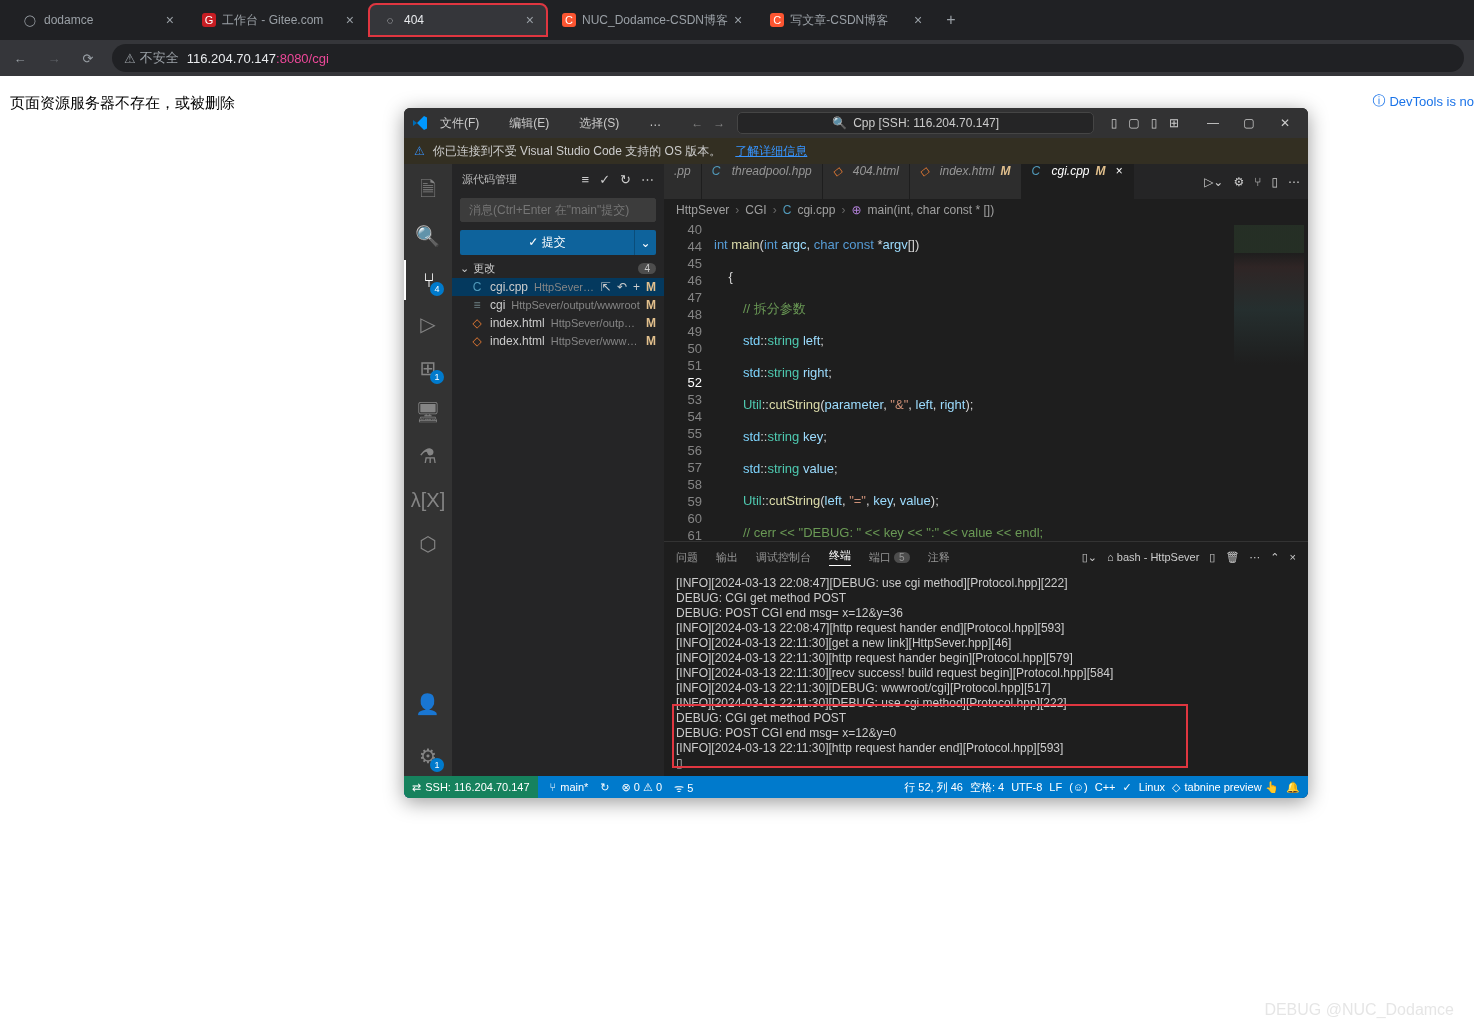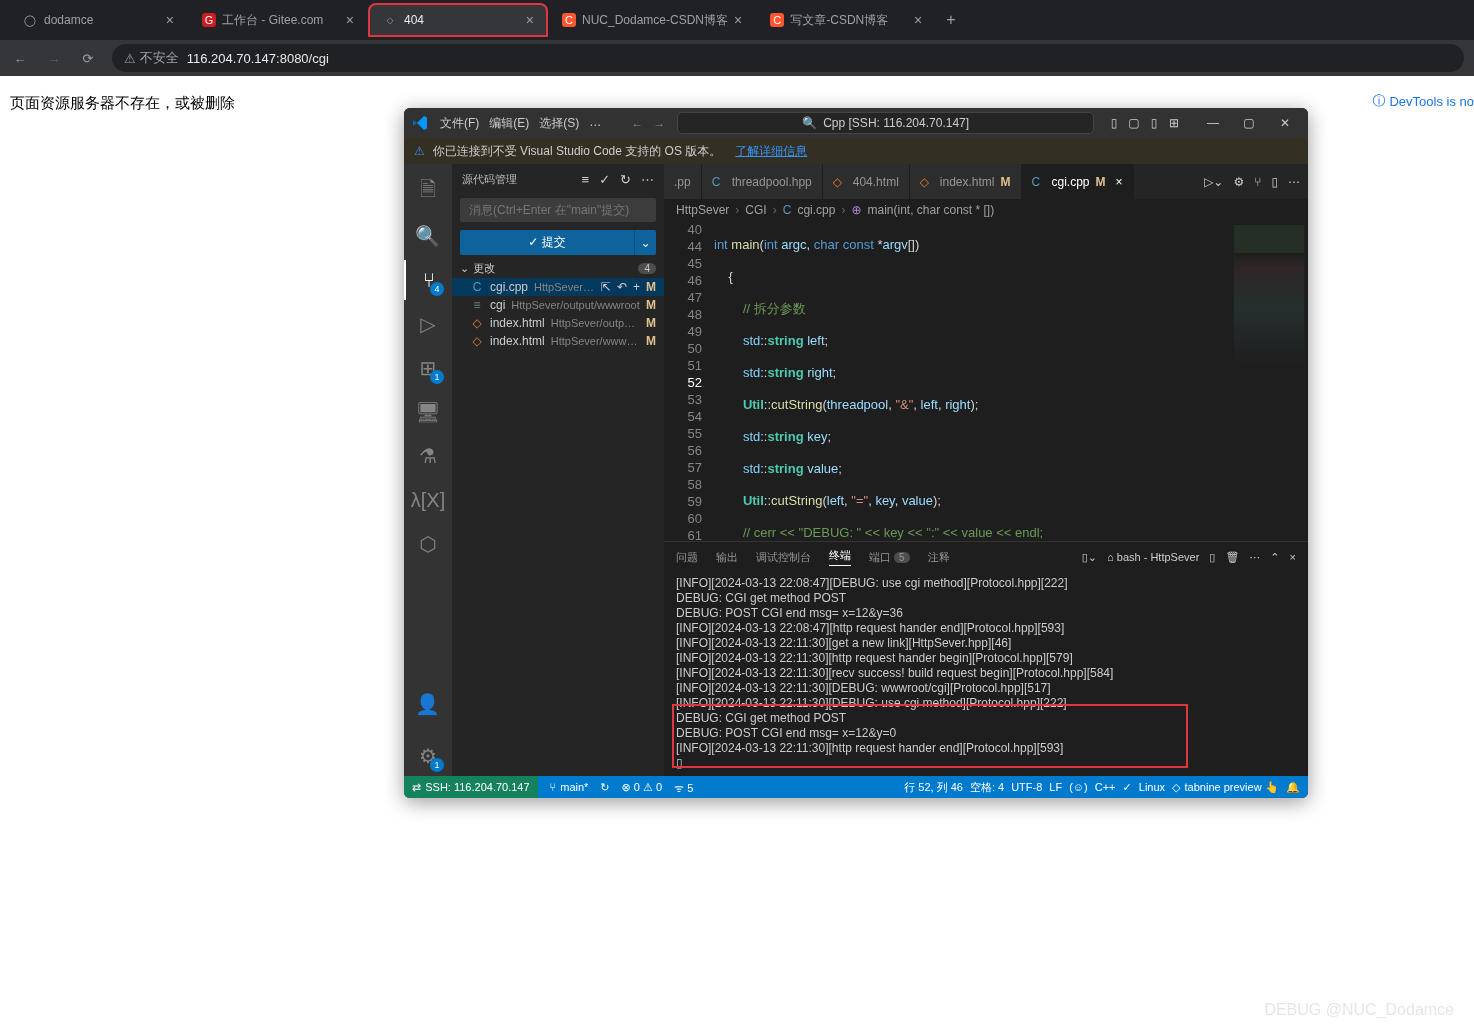--- a/index.html
+++ b/index.html
@@ -11,31 +11,31 @@
 .tab .favicon { width: 16px; height: 16px; display: flex; align-items: center; justify-content: center; font-size: 11px; }
 .tab .close { margin-left: auto; color: #9aa0a6; font-size: 14px; }
 .tab.hl { outline: 2px solid #e03640; outline-offset: -2px; }
 .newtab { color: #9aa0a6; padding: 0 10px; font-size: 16px; }
 
 .addr-bar { background: #35363a; height: 36px; display: flex; align-items: center; padding: 0 10px; gap: 14px; color: #9aa0a6; font-size: 13px; }
 .addr-bar .icon-btn { width: 20px; text-align: center; }
 .addr-box { background: #202124; border-radius: 16px; flex: 1; height: 28px; display: flex; align-items: center; padding: 0 12px; gap: 8px; }
 .addr-box .warn { display: flex; align-items: center; gap: 4px; }
 .addr-box .url { color: #e8eaed; }
-.addr-box .url .dim { color: #e5e5e5; }
+.addr-box .url .dim { color: #ec4899; }
 
 .page-body { padding: 18px 10px; font-size: 15px; color: #000; position: relative; }
 .devtools-note { position: absolute; right: 0; top: 16px; font-size: 13px; color: #1a73e8; display: flex; align-items: center; gap: 4px; }
 .devtools-note::before { content: "ⓘ"; color: #1a73e8; }
 
 .vscode { position: absolute; left: 404px; top: 108px; width: 904px; height: 690px; background: #1e1e1e; display: flex; flex-direction: column; color: #ccc; font-size: 12px; border-radius: 6px; overflow: hidden; box-shadow: 0 4px 20px rgba(0,0,0,0.4); }
 
 .vs-titlebar { height: 30px; background: #323233; display: flex; align-items: center; padding: 0 8px; gap: 12px; font-size: 12px; color: #ccc; }
 .vs-titlebar .logo { width: 16px; height: 16px; display: flex; align-items: center; }
-.vs-titlebar .menu { display: flex; gap: 10px; }
+.vs-titlebar .menu { display: flex; gap: 30px; }
 .vs-titlebar .arrows { display: flex; gap: 10px; margin-left: 18px; color: #858585; }
 .vs-titlebar .search { flex: 1; max-width: 520px; background: #252526; border: 1px solid #454545; border-radius: 5px; height: 22px; display: flex; align-items: center; justify-content: center; gap: 6px; color: #ccc; margin: 0 auto; }
 .vs-titlebar .winctl { display: flex; gap: 6px; margin-left: auto; align-items: center; }
 .vs-titlebar .wc { width: 30px; text-align: center; color: #ccc; }
 .vs-titlebar .layout-ic { display: flex; gap: 4px; margin-right: 10px; }
 .vs-titlebar .layout-ic span { width: 16px; text-align: center; }
 
 .vs-notice { background: #332f22; color: #ccc; height: 26px; display: flex; align-items: center; padding: 0 10px; gap: 8px; font-size: 12px; }
 .vs-notice .warn-ic { color: #3794ff; }
 .vs-notice a { color: #3794ff; text-decoration: underline; margin-left: 6px; }
@@ -59,37 +59,37 @@
 .file-row { display: flex; align-items: center; padding: 2px 8px 2px 18px; font-size: 12px; gap: 6px; }
 .file-row.selected { background: #04395e; }
 .file-row .fic { width: 14px; text-align: center; }
 .file-row .fn { color: #ccc; }
 .file-row .fp { color: #858585; font-size: 11px; flex: 1; overflow: hidden; text-overflow: ellipsis; white-space: nowrap; }
 .file-row .status { color: #e2c08d; font-weight: bold; }
 .file-row .row-actions { display: flex; gap: 6px; color: #ccc; }
 
 .editor-area { flex: 1; display: flex; flex-direction: column; min-width: 0; }
 .tabs-row { height: 35px; background: #252526; display: flex; align-items: stretch; }
-.etab { display: flex; align-items: center; gap: 6px; padding: 0 10px; color: #969696; font-size: 12px; background: #2d2d2d; border-right: 1px solid #1e1e1e; }
+.etab { display: flex; gap: 6px; padding: 0 10px; color: #969696; font-size: 12px; background: #2d2d2d; border-right: 1px solid #1e1e1e; font-style: italic; }
 .etab.active { background: #1e1e1e; color: #fff; }
 .etab .tic { width: 14px; }
 .etab .mod { color: #e2c08d; font-weight: bold; }
 .etab .close { margin-left: 4px; }
 .tab-actions { margin-left: auto; display: flex; gap: 10px; padding: 0 8px; align-items: center; color: #ccc; }
 
 .breadcrumb { height: 22px; background: #1e1e1e; display: flex; align-items: center; padding: 0 12px; gap: 6px; font-size: 12px; color: #a0a0a0; }
 .breadcrumb .sep { color: #666; }
 
 .code-area { flex: 1; display: flex; background: #1e1e1e; font-family: Consolas, monospace; font-size: 13px; overflow: hidden; position: relative; }
 .gutter { width: 50px; color: #858585; text-align: right; padding-right: 12px; }
 .code-lines { flex: 1; white-space: pre; color: #d4d4d4; }
 .code-lines .line { height: 17px; line-height: 17px; }
 .gutter .line { height: 17px; line-height: 17px; }
 .gutter .line.active { color: #fff; }
-.kw { color: #569cd6; } .ty { color: #4ec9b0; font-weight: bold; } .fn { color: #dcdcaa; } .str { color: #ce9178; } .cm { color: #6a9955; } .va { color: #9cdcfe; } .ns { color: #7dd3fc; }
+.kw { color: #569cd6; } .ty { color: #4ec9b0; } .fn { color: #dcdcaa; } .str { color: #ce9178; } .cm { color: #6a9955; } .va { color: #9cdcfe; } .ns { color: #7dd3fc; }
 .minimap { width: 80px; background: #1e1e1e; position: relative; }
 .minimap-inner { position: absolute; top: 4px; right: 4px; width: 70px; height: 140px; background: linear-gradient(#2a3a2a 0%, #2a3a2a 20%, #1e1e1e 20%, #3a2a2a 30%, #2a3a3a 60%, #1e1e1e 100%); opacity: 0.6; }
 
 .panel { height: 235px; background: #1e1e1e; border-top: 1px solid #333; display: flex; flex-direction: column; }
 .panel-tabs { height: 30px; display: flex; align-items: center; padding: 0 12px; gap: 18px; font-size: 11px; color: #969696; }
 .panel-tabs .pt.active { color: #fff; border-bottom: 1px solid #fff; padding-bottom: 2px; }
 .panel-tabs .badge2 { background: #4d4d4d; border-radius: 10px; padding: 0 5px; font-size: 10px; }
 .panel-tabs .right { margin-left: auto; display: flex; gap: 10px; align-items: center; color: #ccc; }
 .terminal { flex: 1; padding: 4px 12px; font-family: Consolas, monospace; font-size: 12px; color: #ccc; overflow: hidden; position: relative; }
 .terminal .tline { white-space: pre; height: 15px; line-height: 15px; }
@@ -326,21 +326,21 @@
             <div class="line">59</div>
             <div class="line">60</div>
             <div class="line">61</div>
         </div>
         <div class="code-lines">
 <div class="line"><span class="kw">int</span> <span class="fn">main</span>(<span class="kw">int</span> <span class="va">argc</span>, <span class="kw">char const</span> *<span class="va">argv</span>[])</div>
 <div class="line">    {</div>
 <div class="line">        <span class="cm">// 拆分参数</span></div>
 <div class="line">        <span class="ns">std</span>::<span class="ty">string</span> <span class="va">left</span>;</div>
 <div class="line">        <span class="ns">std</span>::<span class="ty">string</span> <span class="va">right</span>;</div>
-<div class="line">        <span class="ty">Util</span>::<span class="fn">cutString</span>(<span class="va">threadpool</span>, <span class="str">"&amp;"</span>, <span class="va">left</span>, <span class="va">right</span>);</div>
+<div class="line">        <span class="ty">Util</span>::<span class="fn">cutString</span>(<span class="va">parameter</span>, <span class="str">"&amp;"</span>, <span class="va">left</span>, <span class="va">right</span>);</div>
 <div class="line">        <span class="ns">std</span>::<span class="ty">string</span> <span class="va">key</span>;</div>
 <div class="line">        <span class="ns">std</span>::<span class="ty">string</span> <span class="va">value</span>;</div>
 <div class="line">        <span class="ty">Util</span>::<span class="fn">cutString</span>(<span class="va">left</span>, <span class="str">"="</span>, <span class="va">key</span>, <span class="va">value</span>);</div>
 <div class="line">        <span class="cm">// cerr &lt;&lt; "DEBUG: " &lt;&lt; key &lt;&lt; ":" &lt;&lt; value &lt;&lt; endl;</span></div>
 
 
 
 
 
 

